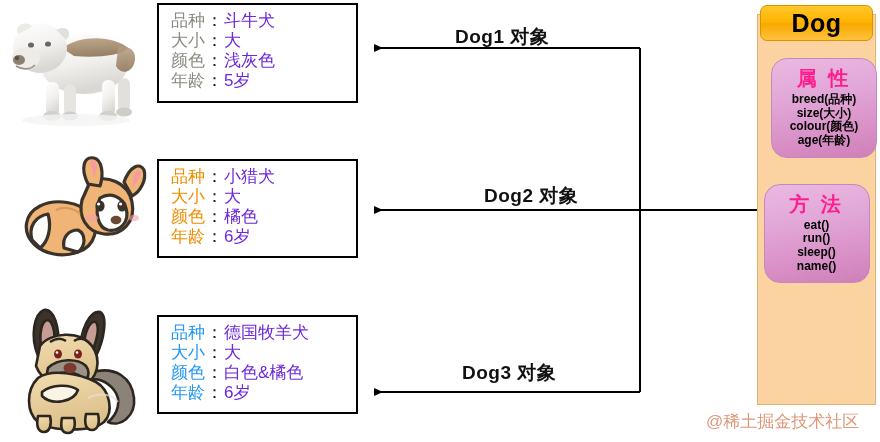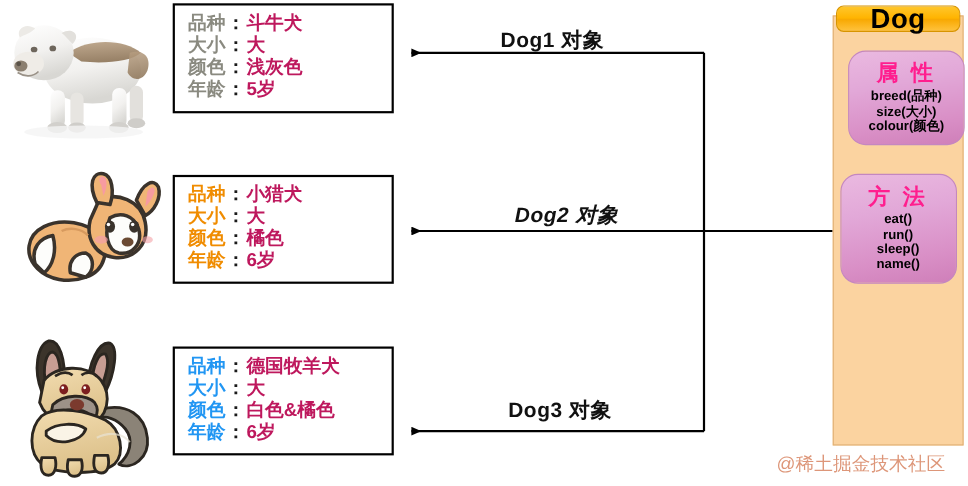--- a/index.html
+++ b/index.html
@@ -34,32 +34,32 @@
     border: 2px solid #000000;
     background: #ffffff;
     padding: 6px 0 0 12px;
   }
   .attr-row {
     display: flex;
     align-items: baseline;
     line-height: 1.18;
     white-space: nowrap;
     font-size: 17px;
-    font-weight: bold;
+    font-weight: normal;
     text-align: center;
   }
   .attr-key {
     letter-spacing: 0px;
   }
   .attr-sep {
     color: #1a1a1a;
     padding: 0 1px;
   }
   .attr-val {
-    color: #be185d;
+    color: #6d28d9;
   }
 
   
   .conn-layer {
     position: absolute;
     left: 0;
     top: 0;
     width: 880px;
     height: 442px;
     pointer-events: none;
@@ -83,21 +83,21 @@
     box-sizing: border-box;
     background: #fbd3a0;
     border: 1px solid #e0b074;
     display: flex;
     flex-direction: column;
     align-items: center;
   }
   .class-header {
     margin-top: -10px;
     width: 113px;
-    height: 24px;
+    height: 36px;
     border-radius: 7px;
     box-sizing: border-box;
     border: 1px solid #d79400;
     background: linear-gradient(180deg, #ffc62b 0%, #ffb400 48%, #f8a800 52%, #ffc23c 100%);
     display: flex;
     align-items: center;
     justify-content: center;
     color: #000000;
     font-size: 25px;
     font-weight: bold;
@@ -321,31 +321,32 @@
     <line x1="640" y1="48" x2="640" y2="392" stroke="#000000" stroke-width="2"></line>
 
     <line x1="640" y1="48" x2="374" y2="48" stroke="#000000" stroke-width="2" marker-end="url(#arrowLeft)"></line>
 
     <line x1="757" y1="210" x2="374" y2="210" stroke="#000000" stroke-width="2" marker-end="url(#arrowLeft)"></line>
 
     <line x1="640" y1="392" x2="374" y2="392" stroke="#000000" stroke-width="2" marker-end="url(#arrowLeft)"></line>
   </svg>
 
   <div class="conn-label" style="left:455px; top:24px;">Dog1  对象</div>
-  <div class="conn-label" style="left:468px; top:183px;font-style:italic;">Dog2 对象</div>
+  <div class="conn-label" style="left:484px; top:183px;">Dog2 对象</div>
   <div class="conn-label" style="left:462px; top:360px;">Dog3 对象</div>
 
   <div class="class-card">
     <div class="class-header">Dog</div>
 
     <div class="class-section" id="attrs-section">
       <div class="section-title">属 性</div>
       <div class="section-item">breed(品种)</div>
       <div class="section-item">size(大小)</div>
       <div class="section-item">colour(颜色)</div>
+      <div class="section-item">age(年龄)</div>
     </div>
 
     <div class="class-section" id="methods-section">
       <div class="section-title">方 法</div>
       <div class="section-item">eat()</div>
       <div class="section-item">run()</div>
       <div class="section-item">sleep()</div>
       <div class="section-item">name()</div>
     </div>
   </div>

